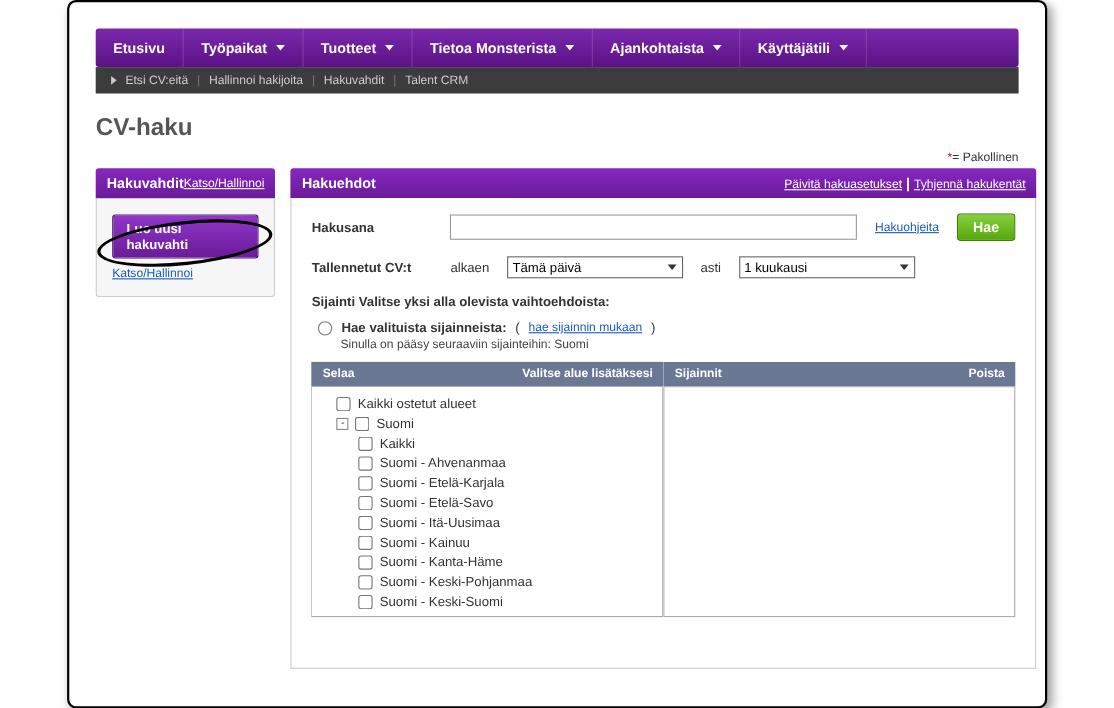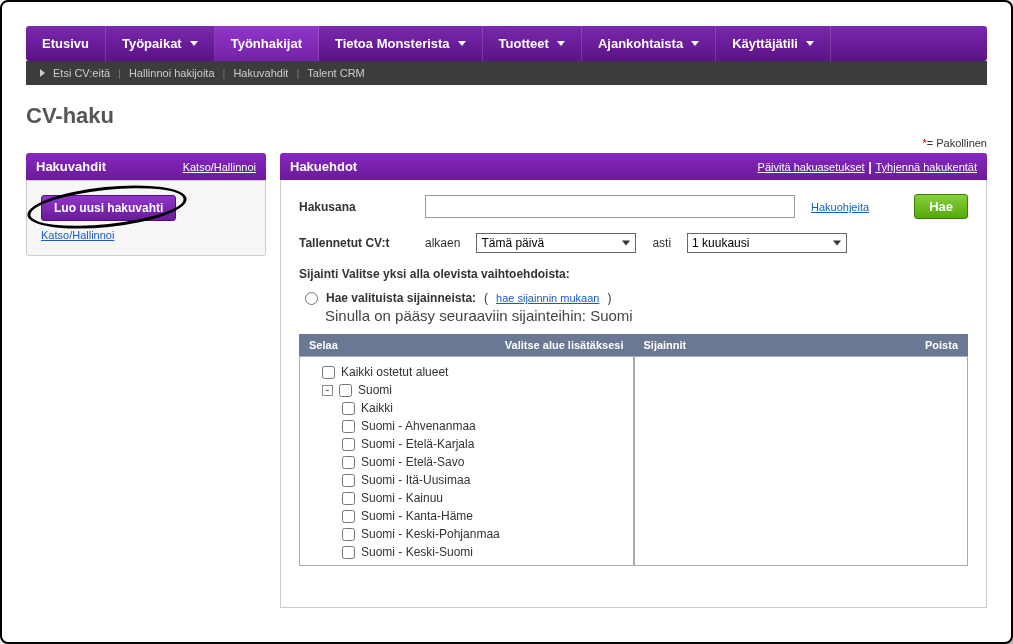--- a/index.html
+++ b/index.html
@@ -1,19 +1,19 @@
 <!DOCTYPE html>
 <html><head>
   <meta charset="utf-8">
   <style>
     * { box-sizing: border-box; margin: 0; padding: 0; }
     body { font-family: Arial, Helvetica, sans-serif; font-size: 12px; color: #333; background: #fff; }
 
     .frame {
-      width: 1013px; height: 644px; margin: 0 auto;
+      width: 891px; height: 644px; margin: 0 auto;
       border: 2px solid #000; border-radius: 8px;
       box-shadow: 4px 4px 10px rgba(0,0,0,0.4);
       position: relative; overflow: hidden; background: #fff;
     }
     .inner { padding: 24px 24px 0 24px; position: relative; height: 100%; }
 
     
     .topnav { display:flex; background:#6a1b9a; background: linear-gradient(#7a28ad,#5b1285); border-radius:3px; }
     .topnav-item {
       padding: 10px 16px; color:#fff; font-size:13px; font-weight:bold;
@@ -69,21 +69,21 @@
     }
 
     select.drop { border:1px solid #666; padding:2px 22px 2px 4px; background:#fff; font-size:12px; appearance:none; position:relative;}
     .sel-wrap { position:relative; display:inline-block;}
     .sel-wrap::after { content:''; position:absolute; right:6px; top:50%; transform:translateY(-50%);
       width:0;height:0;border-left:4px solid transparent;border-right:4px solid transparent;border-top:5px solid #333; pointer-events:none;}
     .sel-wrap select{ min-width:160px; }
 
     .sectionhead { font-weight:bold; font-size:12px; margin:6px 0 10px 0;}
     .radio-row { display:flex; align-items:center; gap:8px; margin-left:6px; font-size:12px;}
-    .hint { font-size:15px; color:#444; margin-left:26px; margin-top:2px; margin-bottom:10px;}
+    .hint { font-size:11px; color:#444; margin-left:26px; margin-top:2px; margin-bottom:10px;}
 
     .twin { display:flex; margin-top:6px;}
     .listpanel { flex:1; }
     .listpanel-head { background:#6b7893; color:#fff; font-size:11px; font-weight:bold;
       padding:5px 10px; display:flex; justify-content:space-between;}
     .listpanel-body { border:1px solid #aaa; background:#fff; height:210px; overflow-y:scroll; padding:6px 8px;}
     .listpanel-body.empty{ overflow:hidden;}
 
     .tree-row { display:flex; align-items:center; gap:6px; font-size:12px; padding:2px 0;}
     .tree-row.indent1{ padding-left:14px;}
@@ -93,23 +93,22 @@
   </style>
 </head>
 <body>
 
 <div class="frame">
   <div class="inner">
 
     <div class="topnav" id="topnav">
         <div class="topnav-item">Etusivu</div>
         <div class="topnav-item">Työpaikat<span class="chev"></span></div>
-        <div class="topnav-item active">Työnhakijat</div>
+        <div class="topnav-item">Tuotteet<span class="chev"></span></div>
         <div class="topnav-item">Tietoa Monsterista<span class="chev"></span></div>
-        <div class="topnav-item">Tuotteet<span class="chev"></span></div>
         <div class="topnav-item">Ajankohtaista<span class="chev"></span></div>
         <div class="topnav-item">Käyttäjätili<span class="chev"></span></div>
       </div>
 
     <div class="subnav" id="subnav">
         <span class="triangle"></span>
         <a href="#">Etsi CV:eitä</a>
         <span class="sep"> | </span>
         <a href="#">Hallinnoi hakijoita</a>
         <span class="sep"> | </span>

